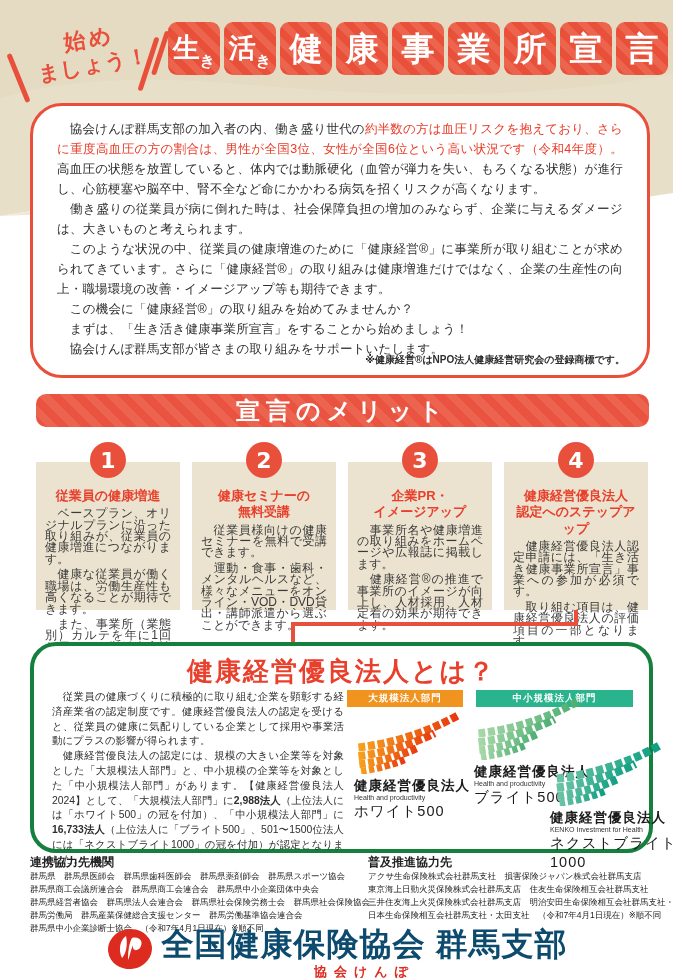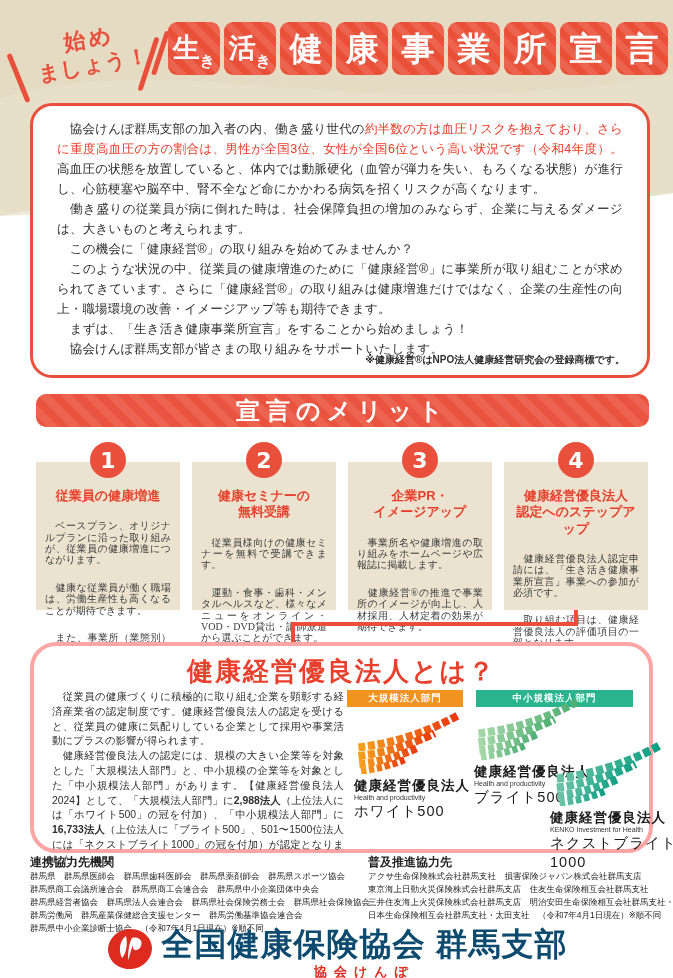--- a/index.html
+++ b/index.html
@@ -17,44 +17,44 @@
   .slash.r2{left:158px;top:30px;height:46px;transform:rotate(18deg);}
   .tiles{position:absolute;left:168px;top:22px;display:flex;gap:4px;}
   .tile{width:52px;height:53px;border-radius:9px;color:#fff;font-weight:bold;
         display:flex;align-items:center;justify-content:center;
         background:repeating-linear-gradient(45deg,#e9503a 0 7px,#ec644e 7px 14px);}
   .tile .main{font-size:33px;line-height:1;}
   .tile.duo .main{font-size:27px;}
   .tile .kana{font-size:15px;align-self:flex-end;margin-bottom:7px;line-height:1;}
   
   .intro{position:absolute;left:30px;top:103px;width:620px;height:275px;background:#fff;
-         border:3.5px solid #e8503c;border-radius:22px;box-sizing:border-box;
+         border:3.5px solid #e8503c;border-radius:32px;box-sizing:border-box;
          padding:13px 24px 6px 24px;}
   .intro p{margin:0;font-size:12.5px;line-height:20px;letter-spacing:.2px;text-align:justify;color:#2e2e2e;}
   .intro .red{color:#e83a26;}
   .intro .note{position:absolute;right:22px;bottom:8px;font-size:10px;color:#2e2e2e;font-weight:bold;}
   
   .merit-banner{position:absolute;left:36px;top:394px;width:613px;height:33px;border-radius:10px;
         background:repeating-linear-gradient(45deg,#e95340 0 8px,#ec6450 8px 16px);
         display:flex;align-items:center;justify-content:center;}
   .merit-banner span{color:#fff;font-size:24px;font-weight:bold;letter-spacing:6px;}
   
   .card{position:absolute;top:462px;width:144px;height:148px;background:#ebe3cf;
         box-sizing:border-box;padding:26px 9px 6px 9px;}
   .card .num{position:absolute;top:-20px;left:54px;width:36px;height:36px;border-radius:50%;
         background:#e8503c;color:#fff;display:flex;align-items:center;justify-content:center;
         font-size:22px;font-weight:bold;font-family:"DejaVu Sans",sans-serif;}
   .card h3{margin:0;text-align:center;color:#e8402c;font-size:13px;line-height:1.25;letter-spacing:0;}
   .card h3 span{display:block;}
-  .card p{margin:16px 0 0 0;font-size:10px;line-height:11.4px;text-align:justify;color:#3a3a3a;font-family:Liberation Serif, serif;}
+  .card p{margin:4px 0 0 0;font-size:12px;line-height:11.4px;text-align:justify;color:#3a3a3a;}
   
   .conn{position:absolute;background:#e8503c;}
   
   .kenko{position:absolute;left:30px;top:642px;width:623px;height:211px;background:#fff;
-         border:4px solid #fca5a5;border-radius:26px;box-sizing:border-box;}
+         border:4px solid #15803d;border-radius:26px;box-sizing:border-box;}
   .kenko h2{margin:8px 0 0 0;text-align:center;color:#e8402c;font-size:26px;letter-spacing:2px;font-weight:bold;}
   .kenko .body{position:absolute;left:18px;top:44px;width:292px;}
   .kenko .body p{margin:0;font-size:10.4px;line-height:14.8px;text-align:justify;color:#2e2e2e;}
   .kenko .body .bold{font-weight:bold;}
   .badge{position:absolute;height:17px;display:flex;align-items:center;justify-content:center;
          color:#fff;font-size:9.5px;font-weight:bold;letter-spacing:1px;}
   .badge.large{left:313px;top:44px;width:116px;background:#f0931f;}
   .badge.small{left:442px;top:44px;width:157px;background:#29b48e;}
   .wlogo{position:absolute;}
   .wlogo .jp{font-size:13.5px;font-weight:bold;color:#1a1a1a;letter-spacing:1px;line-height:1.15;}
@@ -119,22 +119,22 @@
         <span class="main">宣</span>
       </span>
     <span class="tile">
         <span class="main">言</span>
       </span>
   </div>
 
   <div class="intro">
     <p><span>　協会けんぽ群馬支部の加入者の内、働き盛り世代の</span><span class="red">約半数の方は血圧リスクを抱えており、さらに重度高血圧の方の割合は、男性が全国3位、女性が全国6位という高い状況です（令和4年度）。</span><span>高血圧の状態を放置していると、体内では動脈硬化（血管が弾力を失い、もろくなる状態）が進行し、心筋梗塞や脳卒中、腎不全など命にかかわる病気を招くリスクが高くなります。</span></p>
     <p>　働き盛りの従業員が病に倒れた時は、社会保障負担の増加のみならず、企業に与えるダメージは、大きいものと考えられます。</p>
+    <p>　このような状況の中、従業員の健康増進のために「健康経営®」に事業所が取り組むことが求められてきています。さらに「健康経営®」の取り組みは健康増進だけではなく、企業の生産性の向上・職場環境の改善・イメージアップ等も期待できます。</p>
     <p>　この機会に「健康経営®」の取り組みを始めてみませんか？</p>
-    <p>　このような状況の中、従業員の健康増進のために「健康経営®」に事業所が取り組むことが求められてきています。さらに「健康経営®」の取り組みは健康増進だけではなく、企業の生産性の向上・職場環境の改善・イメージアップ等も期待できます。</p>
     <p>　まずは、「生き活き健康事業所宣言」をすることから始めましょう！</p>
     <p>　協会けんぽ群馬支部が皆さまの取り組みをサポートいたします。</p>
     <div class="note">※健康経営®はNPO法人健康経営研究会の登録商標です。</div>
   </div>
 
   <div class="merit-banner">
     <span>宣言のメリット</span>
   </div>
 
   <div class="card" style="left:36px;">

